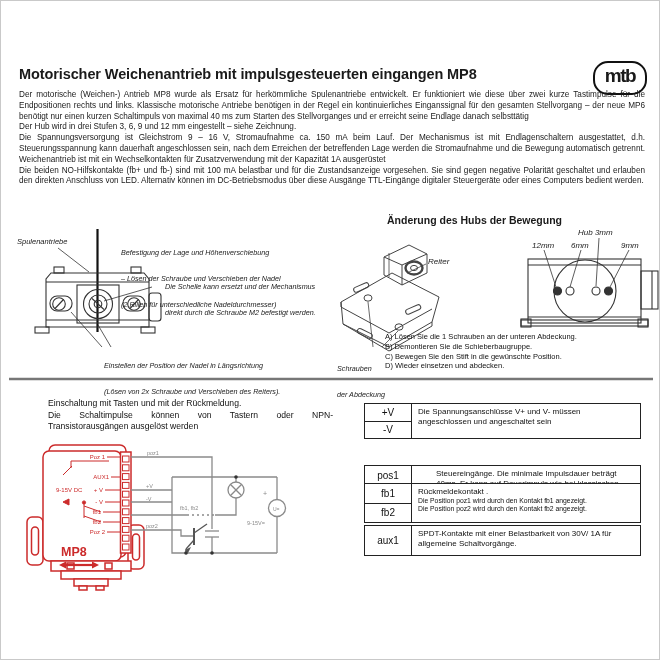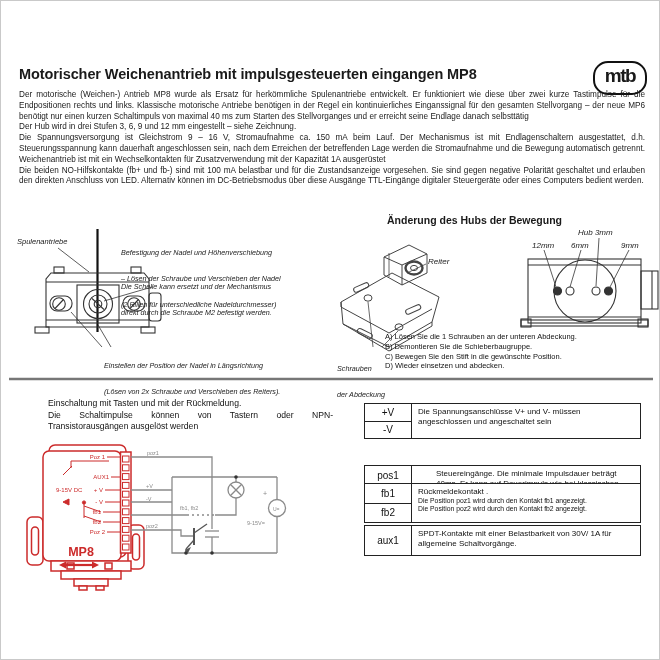--- a/index.html
+++ b/index.html
@@ -22,21 +22,21 @@
   
   .tbl-group{position:absolute;left:363px;width:277px;border:1.2px solid #222;display:flex;background:#fff;box-sizing:border-box;}
   .tbl-labels{width:46px;border-right:1.2px solid #222;display:flex;flex-direction:column;}
   .tbl-label{flex:1;display:flex;align-items:center;justify-content:center;font-size:10px;color:#111;}
   .tbl-label.divided{border-top:1px solid #222;}
   .tbl-desc{flex:1;padding:3px 6px 2px 6px;font-size:8px;line-height:9.6px;color:#111;}
   .tbl-desc .small{font-size:6.8px;line-height:8.2px;}
   
   .redlbl{position:absolute;color:#cc2b2b;font-size:6px;white-space:pre;}
   .redlbl.ra{text-align:right;}
-  #mp8-name{left:60px;top:544px;width:40px;font-size:12.5px;font-weight:bold;color:#cc2b2b;text-align:center;}
+  #mp8-name{left:60px;top:544px;width:40px;font-size:12.5px;font-weight:bold;color:#cc2b2b;text-align:left;}
   .wirelbl{position:absolute;color:#8a8a8a;font-size:5.5px;white-space:pre;}
 </style>
 </head>
 <body>
 
 <div id="page">
 
   <svg class="abs" width="660" height="660" viewBox="0 0 660 660" style="left:0;top:0;">
 
     <g>
@@ -226,26 +226,26 @@
   <div class="abs" id="intro">
     <p class="para">Der motorische (Weichen-) Antrieb MP8 wurde als Ersatz für herkömmliche Spulenantriebe entwickelt. Er funktioniert wie diese über zwei kurze Tastimpulse für die Endpositionen rechts und links. Klassische motorische Antriebe benötigen in der Regel ein kontinuierliches Einganssignal für den gesamten Stellvorgang – der neue MP6 benötigt nur einen kurzen Schaltimpuls von maximal 40 ms zum Starten des Stellvorganges und er erreicht seine Endlage danach selbsttätig</p>
     <p class="para">Der Hub wird in drei Stufen 3, 6, 9 und 12 mm eingestellt – siehe Zeichnung.</p>
     <p class="para">Die Spannungsversorgung ist Gleichstrom 9 – 16 V, Stromaufnahme ca. 150 mA beim Lauf. Der Mechanismus ist mit Endlagenschaltern ausgestattet, d.h. Steuerungsspannung kann dauerhaft angeschlossen sein, nach dem Erreichen der betreffenden Lage werden die Stromaufnahme und die Bewegung automatisch getrennt. Weichenantrieb ist mit ein Wechselkontakten für Zusatzverwendung mit der Kapazität 1A ausgerüstet</p>
     <p class="para">Die beiden NO-Hilfskontakte (fb+ und fb-) sind mit 100 mA belastbar und für die Zustandsanzeige vorgesehen. Sie sind gegen negative Polarität geschaltet und erlauben den direkten Anschluss von LED. Alternativ können im DC-Betriebsmodus über diese Ausgänge TTL-Eingänge digitaler Steuergeräte oder eines Computers bedient werden.</p>
   </div>
 
   <div class="lbl it" style="left:16px;top:236px;font-size:7.5px;">Spulenantriebe</div>
 
   <div class="lbl note" style="left:120px;top:230px;">
-    <div>Befestigung der Nadel und Höhenverschiebung</div>
+    <div>Befestigung der Lage und Höhenverschiebung</div>
     <div>– Lösen der Schraube und Verschieben der Nadel</div>
     <div>(2 Rillen für unterschiedliche Nadeldurchmesser)</div>
   </div>
 
-  <div class="lbl note" style="left:120px;top:264px;">
+  <div class="lbl note" style="left:120px;top:264px;padding-left:44px;">
     <div>Die Schelle kann ersetzt und der Mechanismus</div>
     <div>direkt durch die Schraube M2 befestigt werden.</div>
   </div>
 
   <div class="lbl note" style="left:103px;top:343px;">
     <div>Einstellen der Position der Nadel in Längsrichtung</div>
     <div>(Lösen von 2x Schraube und Verschieben des Reiters).</div>
   </div>
 
   <div class="lbl" id="hub-heading">Änderung des Hubs der Bewegung</div>

